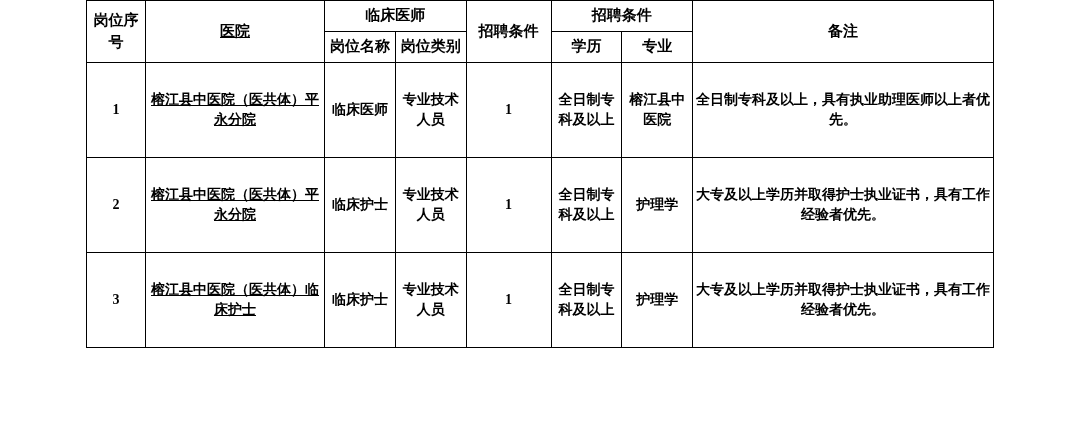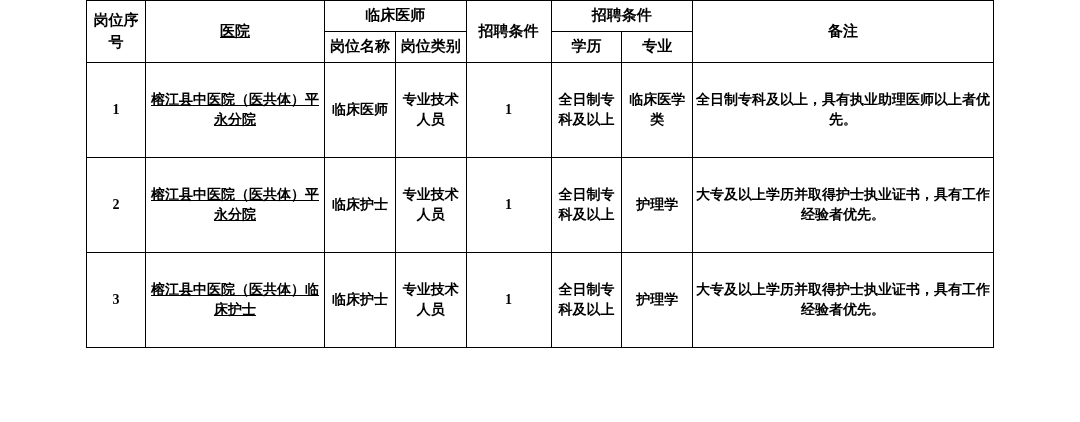--- a/index.html
+++ b/index.html
@@ -90,21 +90,21 @@
       </tr>
     </thead>
     <tbody>
       <tr>
         <td class="c-seq">1</td>
         <td class="c-hosp">榕江县中医院（医共体）平永分院</td>
         <td class="c-jobname">临床医师</td>
         <td class="c-jobtype">专业技术人员</td>
         <td class="c-count">1</td>
         <td class="c-edu">全日制专科及以上</td>
-        <td class="c-major">临床医学类</td>
+        <td class="c-major">榕江县中医院</td>
         <td class="c-remark remark-cell">全日制专科及以上，具有执业助理医师以上者优先。</td>
       </tr>
       <tr>
         <td class="c-seq">2</td>
         <td class="c-hosp">榕江县中医院（医共体）平永分院</td>
         <td class="c-jobname">临床护士</td>
         <td class="c-jobtype">专业技术人员</td>
         <td class="c-count">1</td>
         <td class="c-edu">全日制专科及以上</td>
         <td class="c-major">护理学</td>

